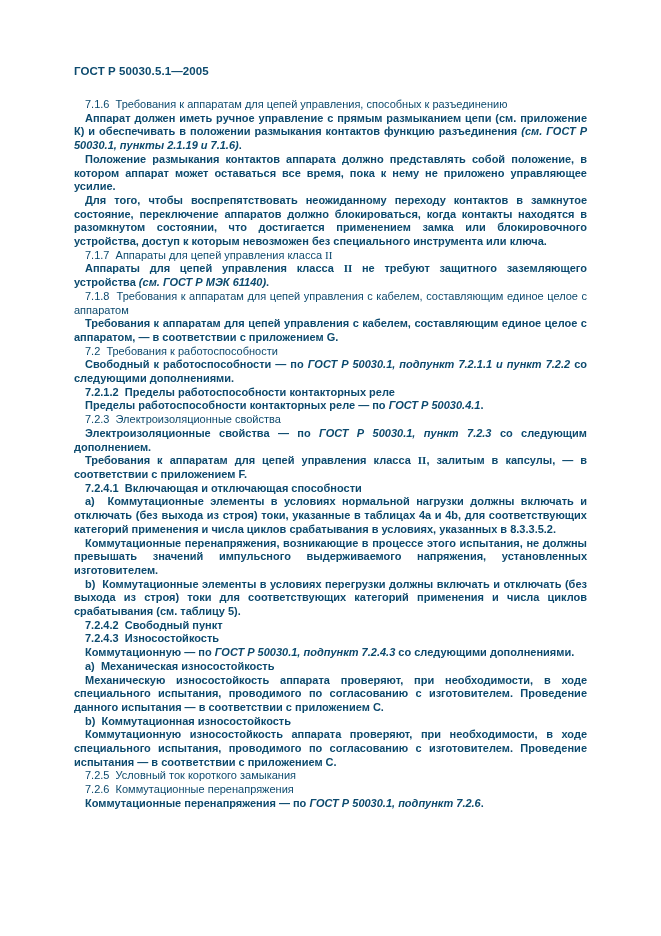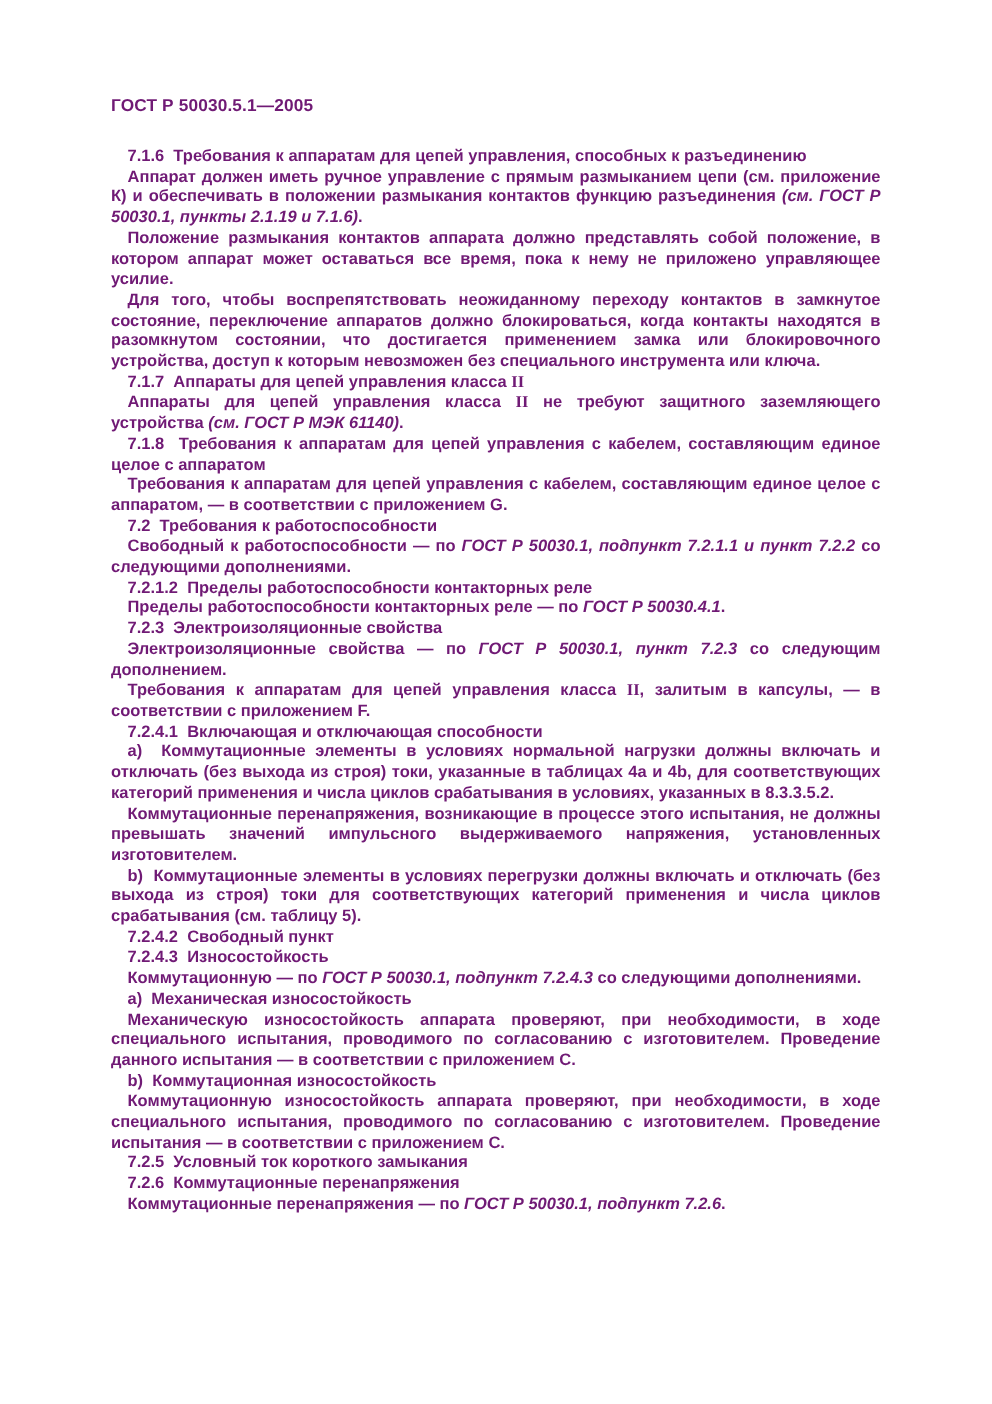--- a/index.html
+++ b/index.html
@@ -5,21 +5,21 @@
   html, body {
     margin: 0;
     padding: 0;
     background: #ffffff;
   }
   .page {
     position: relative;
     width: 661px;
     height: 816px;
     background: #ffffff;
-    color: #701a75;
+    color: #0c4a6e;
     font-family: "Liberation Sans", sans-serif;
     overflow: hidden;
   }
   .page-header {
     position: absolute;
     top: 65px;
     left: 74px;
     font-size: 11.5px;
     font-weight: 700;
     letter-spacing: 0.1px;
@@ -33,21 +33,21 @@
   }
   .content p {
     margin: 0;
     font-size: 11px;
     line-height: 13.7px;
     text-align: justify;
     text-indent: 11px;
     font-weight: bold;
   }
   .content p.heading {
-    font-weight: 700;
+    font-weight: 400;
   }
   .run-italic {
     font-style: italic;
   }
   .run-serif {
     font-family: "Liberation Serif", serif;
   }
   .page-footer {
     position: absolute;
     top: 845px;

